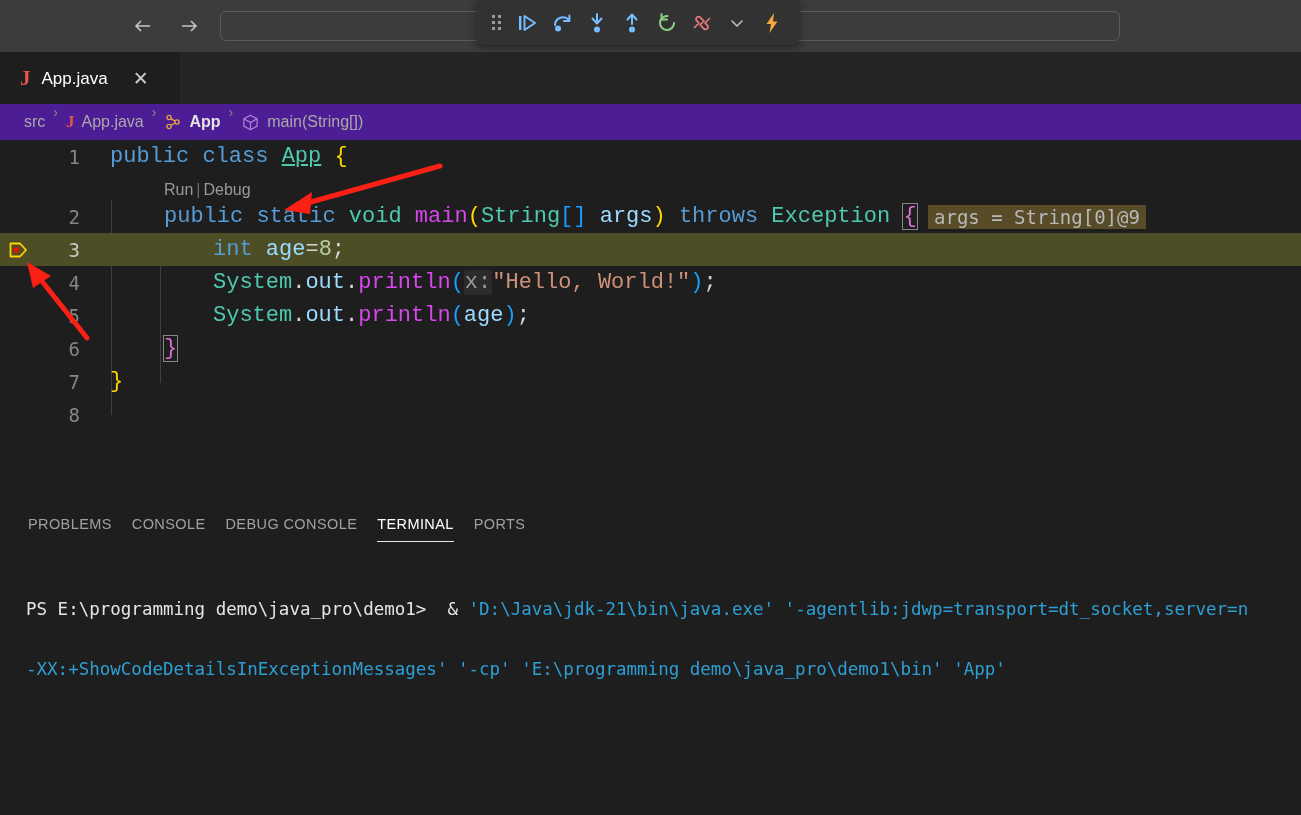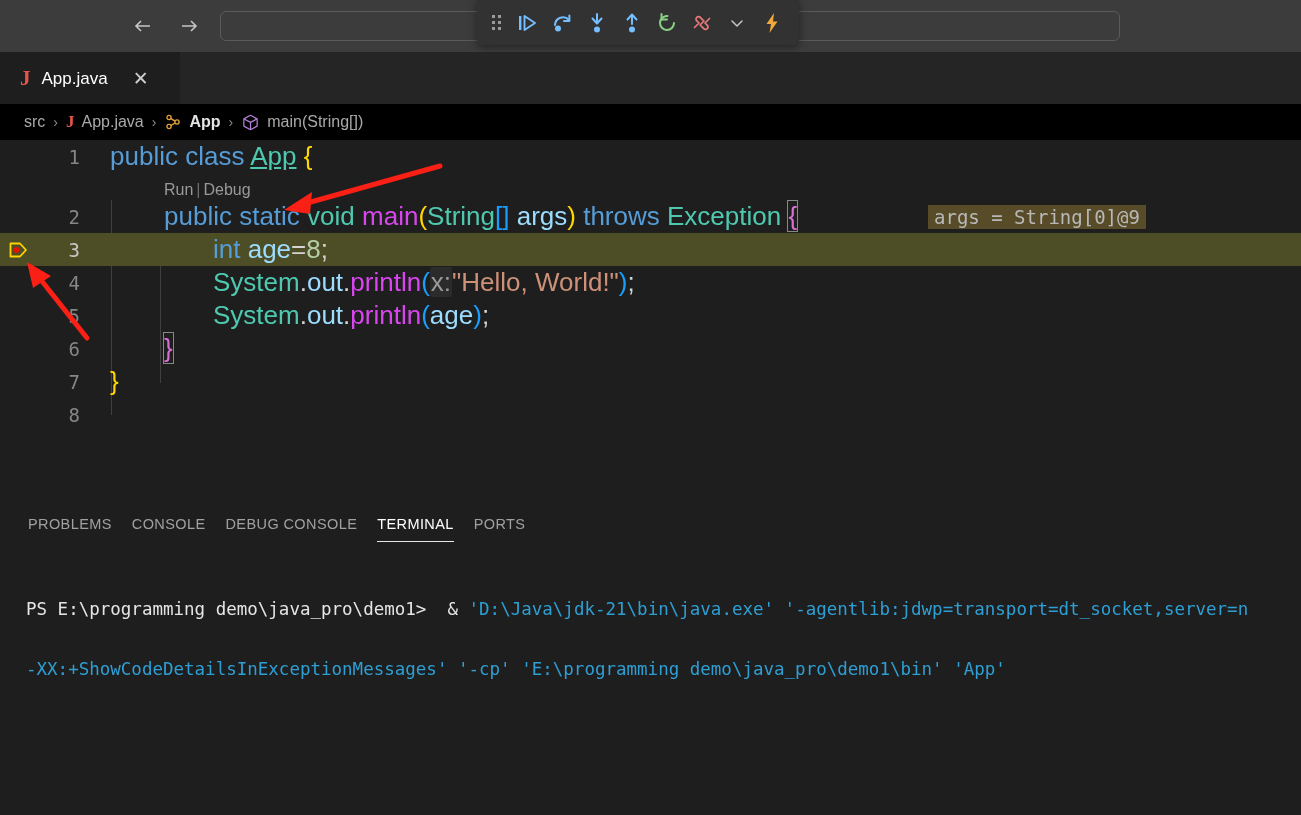--- a/index.html
+++ b/index.html
@@ -64,22 +64,22 @@
   }
   .tab-label { color: #ffffff; font-size: 17px; }
   .tab-close {
     margin-left: 22px; color: #cccccc; font-size: 19px;
     width: 22px; height: 22px; display: flex; align-items: center; justify-content: center;
   }
 
   
   .breadcrumb {
     position: absolute; left: 0; top: 104px; width: 1301px; height: 36px;
-    background: #000000;
-    display: flex; align-items: center; padding-left: 24px;
+    background: #4c1d95;
+    display: flex; padding-left: 24px;
     font-size: 16px; color: #a9a9a9;
   }
   .bc-item { display: flex; align-items: center; gap: 7px; }
   .bc-sep { color: #8c8c8c; margin: 0 8px; font-size: 14px; }
   .bc-text { color: #a9a9a9; }
   .bc-text.strong { color: #e3e3e3; font-weight: bold; }
   .bc-j { font-family: "Liberation Serif", serif; color: #e8544a; font-weight: bold; font-size: 17px; }
 
   
   .editor {
@@ -97,22 +97,22 @@
     position: absolute; left: 8px; width: 22px; height: 22px;
   }
   .lnum {
     position: absolute; left: 0; width: 80px; text-align: right;
     color: #868686; font-size: 19px;
     font-family: "DejaVu Sans Mono", monospace;
   }
   .lnum.active { color: #c6c6c6; }
   .code {
     position: absolute; left: 110px; white-space: pre;
-    font-family: Liberation Sans, sans-serif;
-    font-size: 26px; letter-spacing: 0px;
+    font-family: Liberation Mono, monospace;
+    font-size: 22px; letter-spacing: 0px;
   }
   .indent-guide {
     position: absolute; width: 1px; background: #404040;
   }
   .codelens {
     position: absolute; left: 164px; font-family: "Liberation Sans", sans-serif;
     font-size: 16px; color: #999999;
   }
   .codelens a { color: #999999; text-decoration: none; }
   .cl-sep { color: #6e6e6e; margin: 0 3px; }

